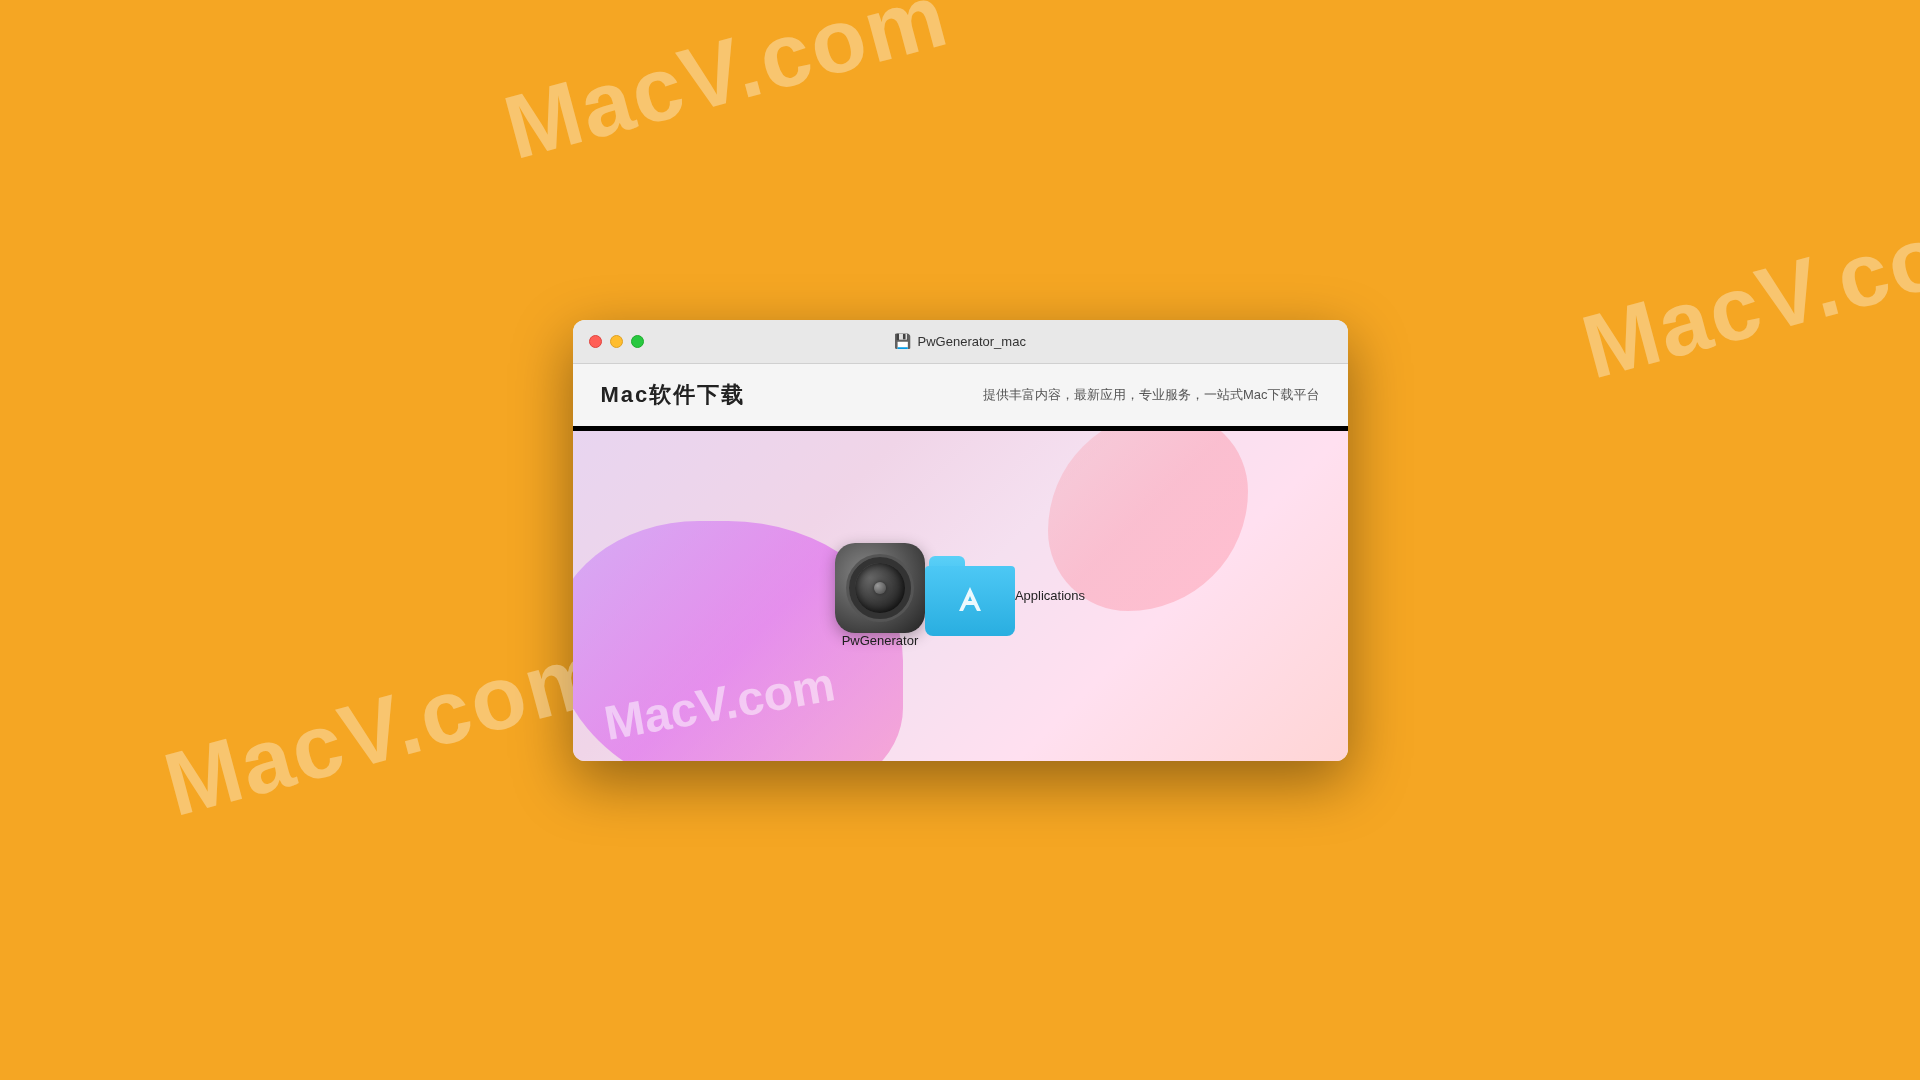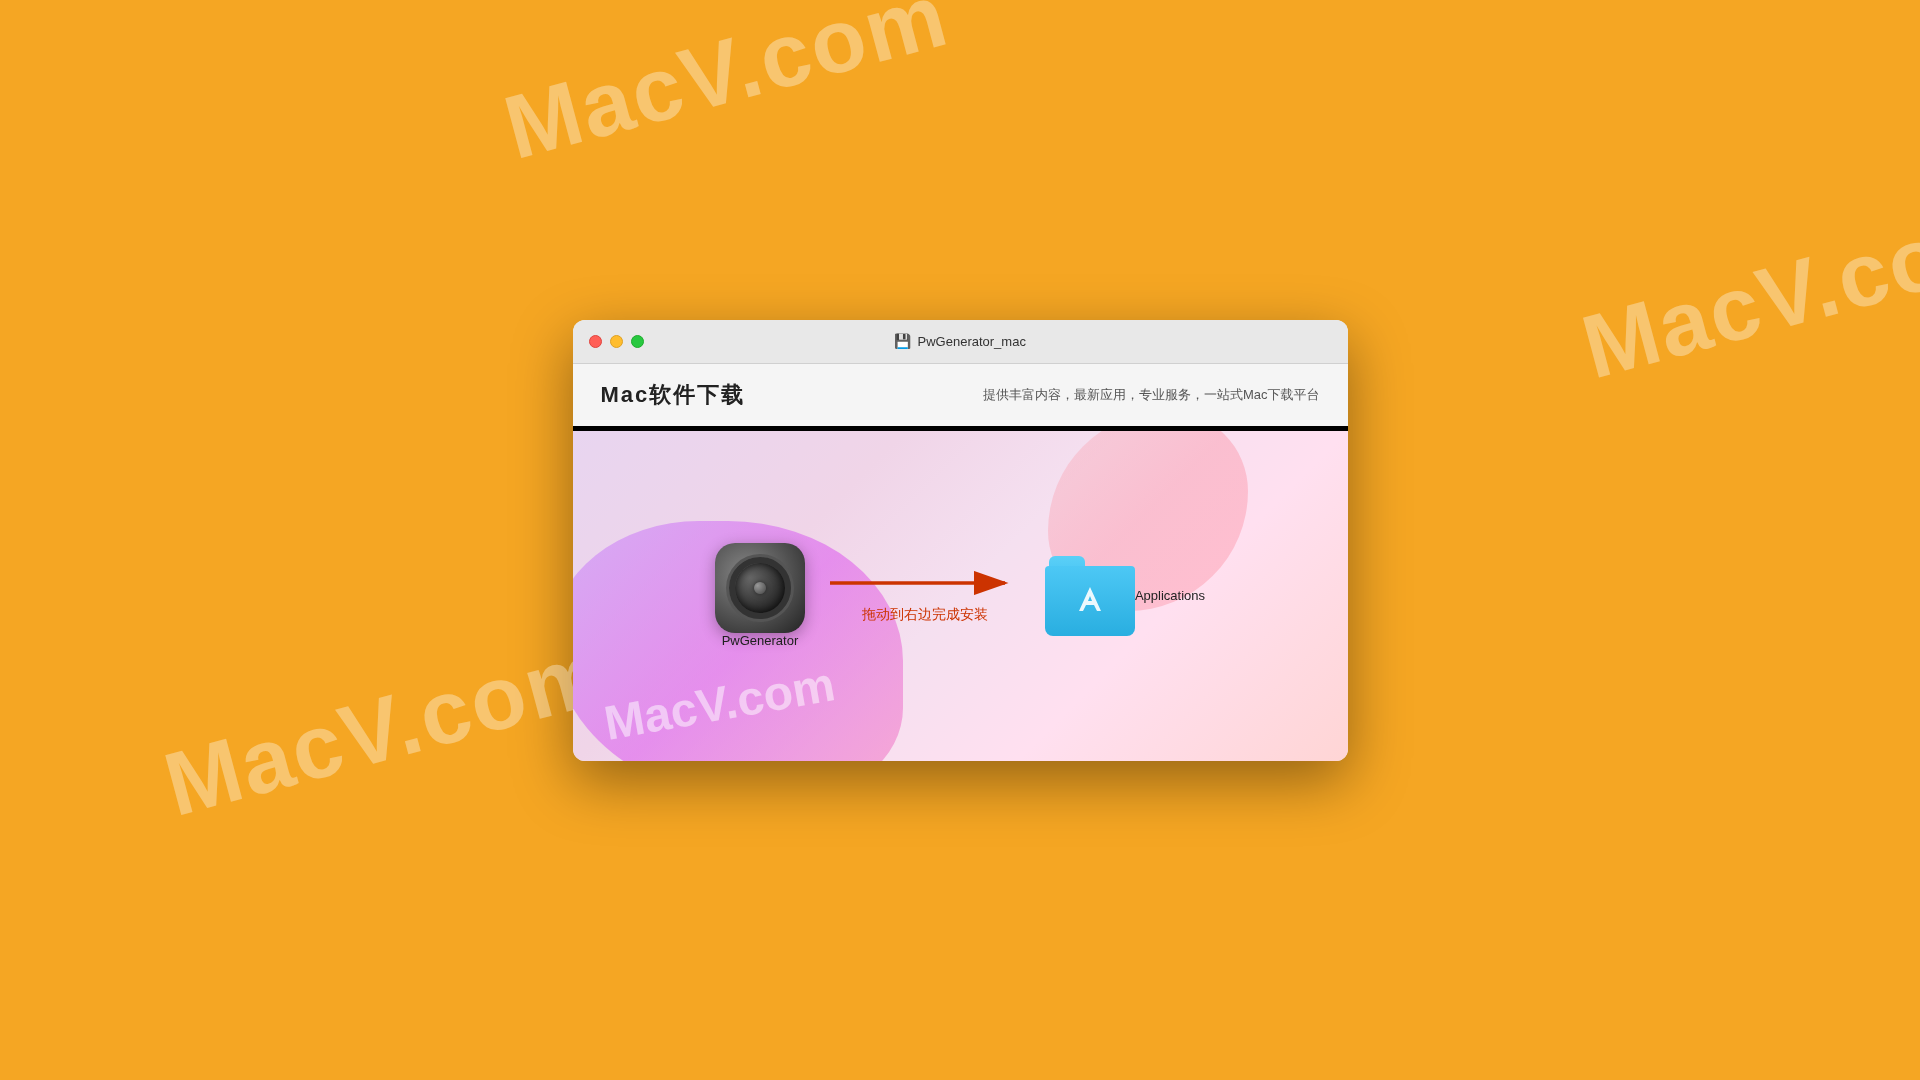--- a/index.html
+++ b/index.html
@@ -327,31 +327,20 @@
 
     <span class="dmg-watermark">MacV.com</span>
 
     <div class="install-area">
 
       <div class="app-icon-container">
         <div class="app-icon"></div>
         <span class="app-label">PwGenerator</span>
       </div>
 
-      <div class="arrow-container">
-        <svg class="arrow-svg" viewBox="0 0 200 30" xmlns="http://www.w3.org/2000/svg">
-          <defs>
-            <marker id="arrowhead" markerWidth="10" markerHeight="7" refX="9" refY="3.5" orient="auto">
-              <polygon points="0 0, 10 3.5, 0 7" fill="#CC3300"></polygon>
-            </marker>
-          </defs>
-          <line x1="5" y1="15" x2="180" y2="15" stroke="#CC3300" stroke-width="3.5" marker-end="url(#arrowhead)"></line>
-        </svg>
-        <span class="drag-label">拖动到右边完成安装</span>
-      </div>
 
       <div class="folder-icon-container">
         <div class="folder-icon">
           <div class="folder-tab"></div>
           <div class="folder-body"></div>
           <div class="folder-app-icon">
             <svg width="38" height="38" viewBox="0 0 38 38" xmlns="http://www.w3.org/2000/svg">
 
               <path d="M19 4 L30 28 H26 L23 22 H15 L12 28 H8 Z M17 18 H21 L19 13 Z" fill="white" opacity="0.9"></path>
             </svg>

